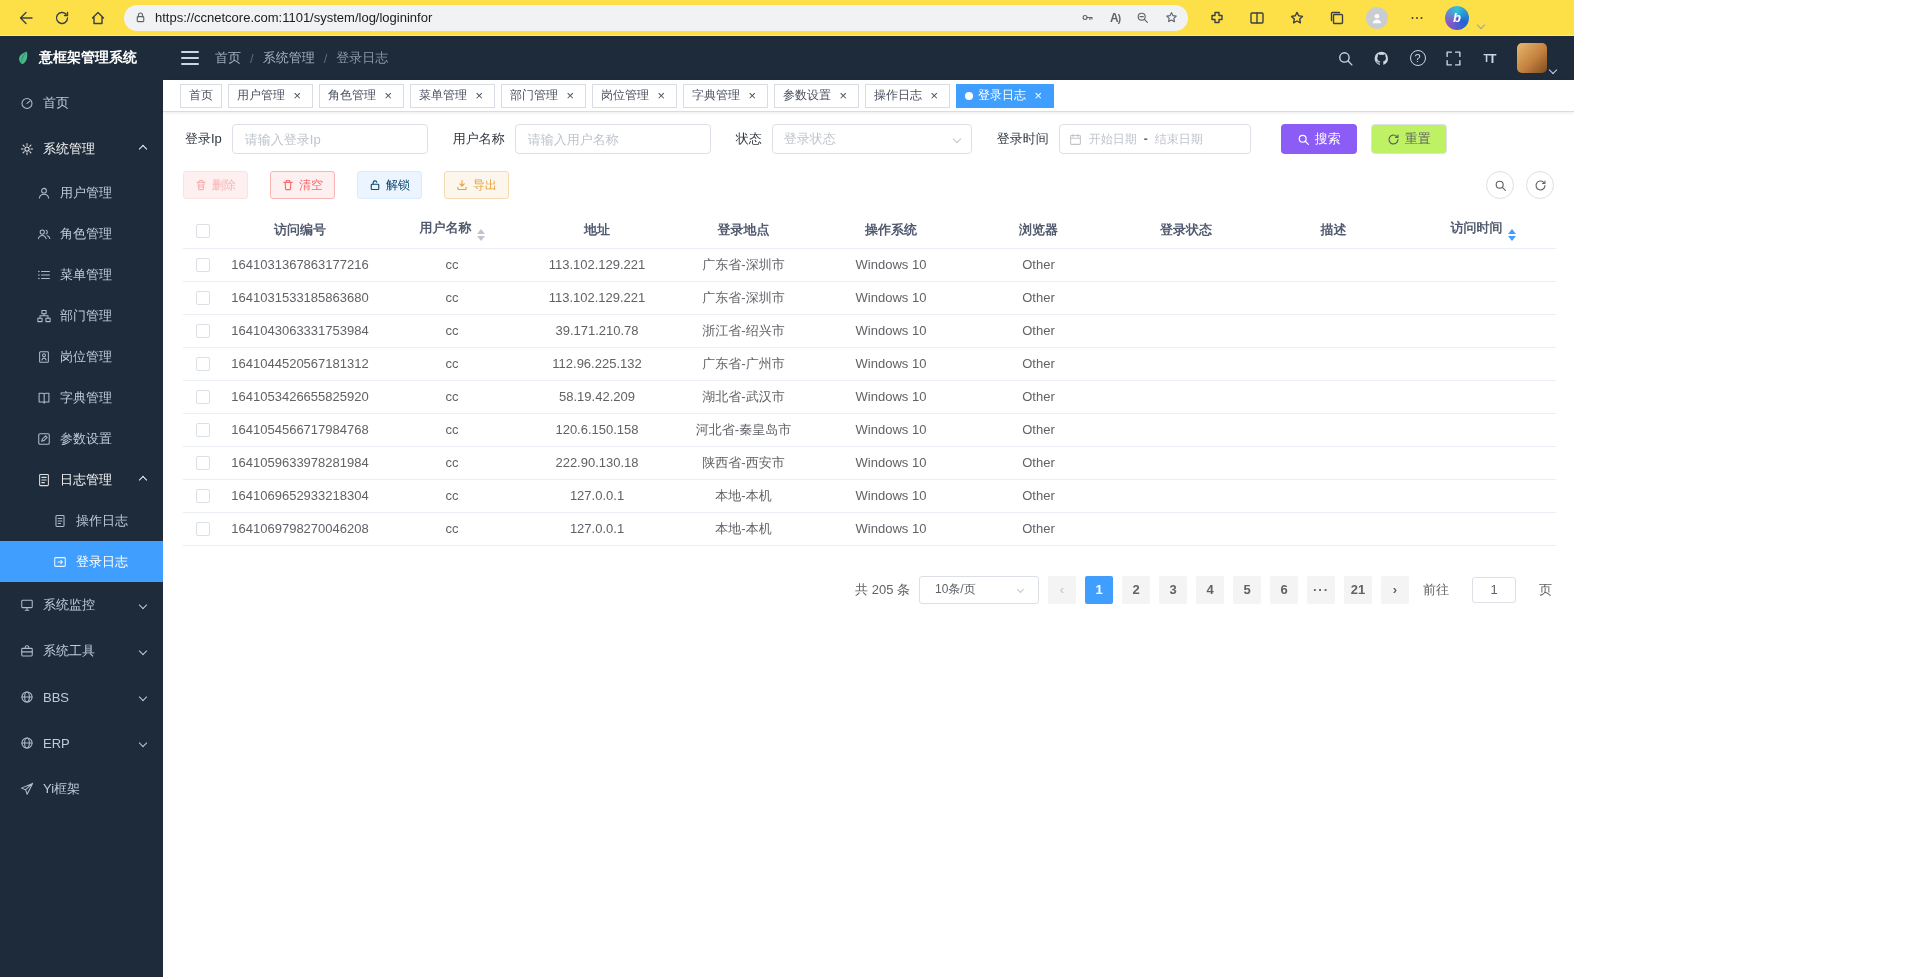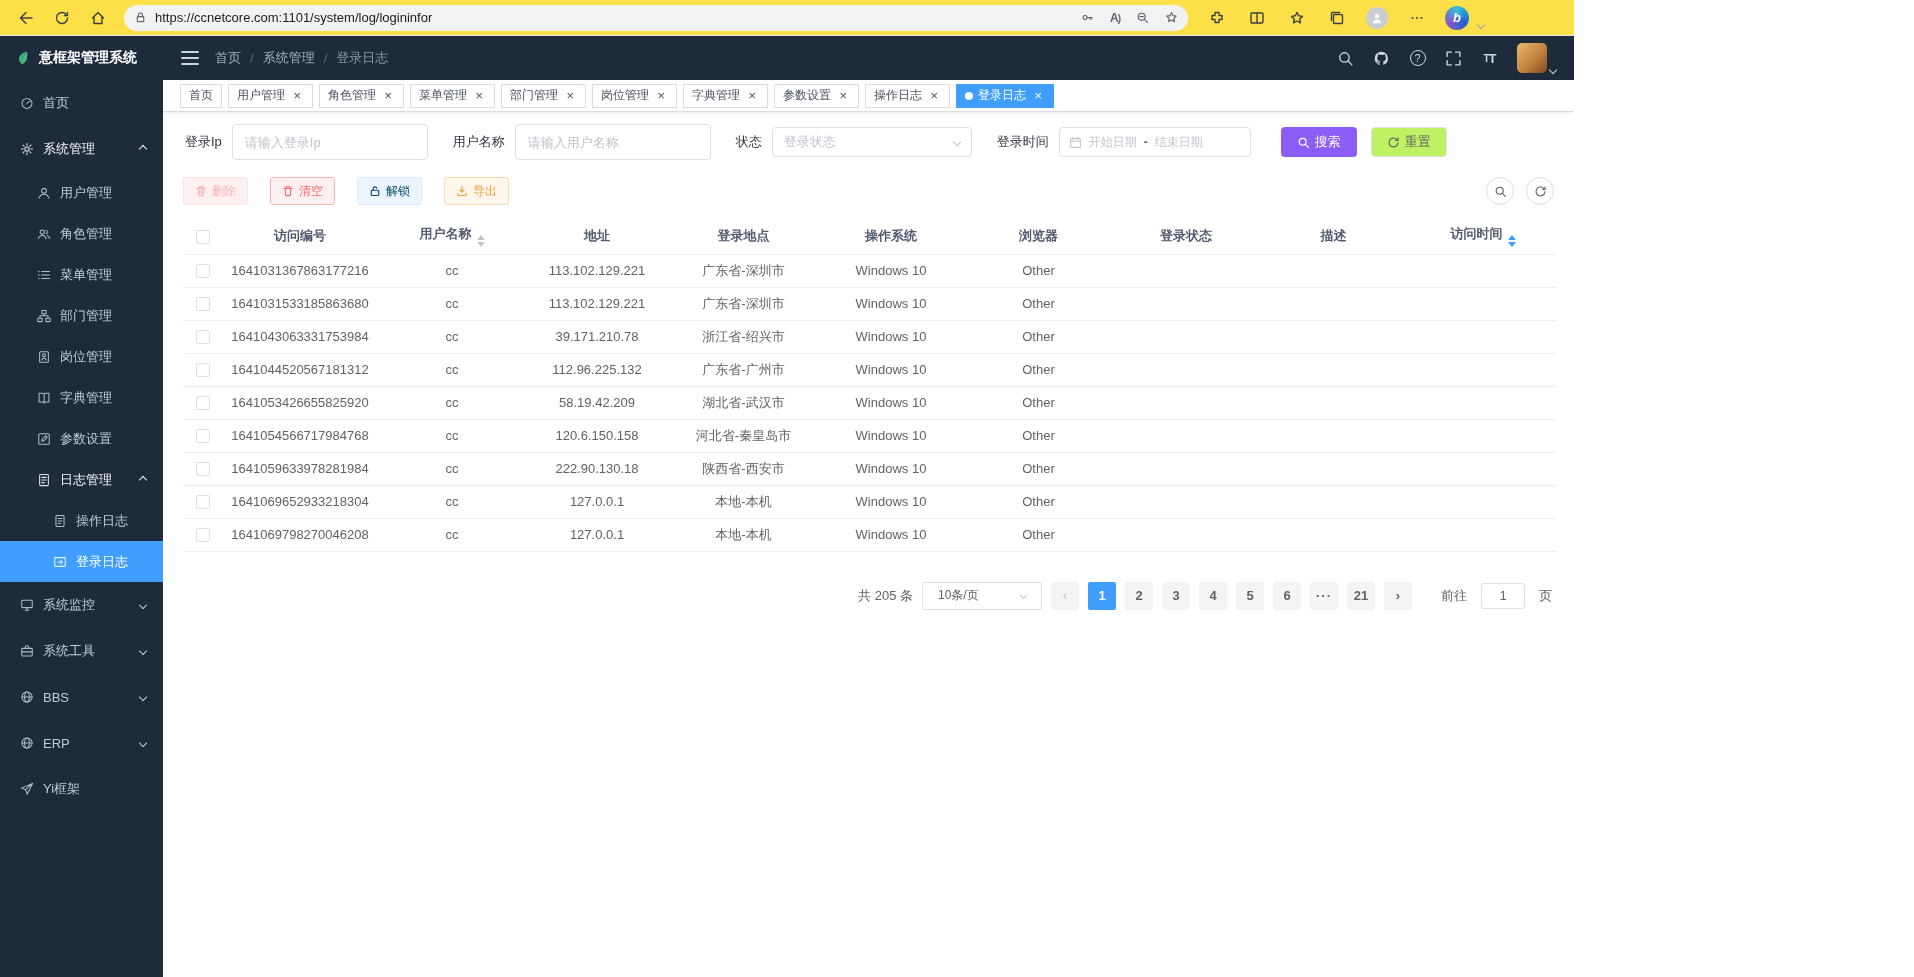--- a/index.html
+++ b/index.html
@@ -63,21 +63,21 @@
   .tag .dot{display:none;width:8px;height:8px;border-radius:50%;background:#fff}
   .tag .x{font-size:13px;width:14px;height:14px;line-height:13px;text-align:center;border-radius:50%;color:inherit}
   .tag.active{background:#409eff;border-color:#409eff;color:#fff}
   .tag.active .dot{display:inline-block}
 
   
   .content{flex:1;padding:12px 20px 0;overflow:hidden}
   .filters{display:flex;align-items:center;font-size:13px}
   .f-label{font-weight:400;color:#30373f;margin:0 10px 0 25px;white-space:nowrap}
   .f-label:first-child{margin-left:2px}
-  .inp{height:36px;border:1px solid #dcdfe6;border-radius:4px;padding:0 12px;font-size:13px;color:#606266;width:196px;outline:none;background:#fff}
+  .inp{height:30px;border:1px solid #dcdfe6;border-radius:4px;padding:0 12px;font-size:13px;color:#606266;width:196px;outline:none;background:#fff}
   .inp::placeholder{color:#bfc4cc}
   .sel{width:200px;height:30px;border:1px solid #dcdfe6;border-radius:4px;display:flex;align-items:center;justify-content:space-between;padding:0 11px;color:#bfc4cc;background:#fff;cursor:pointer}
   .sel .chev{position:static;width:6px;height:6px;border-color:#c0c4cc}
   .daterange{width:192px;height:30px;border:1px solid #dcdfe6;border-radius:4px;display:flex;align-items:center;gap:7px;padding:0 9px;color:#bfc4cc;background:#fff;cursor:pointer;font-size:12px}
   .daterange svg{width:13px;height:13px;fill:none;stroke:#c0c4cc;stroke-width:1.3;stroke-linecap:round}
   .daterange .sep{color:#606266;font-weight:700}
   .btn{height:30px;border-radius:4px;font-size:13px;display:inline-flex;align-items:center;gap:5px;padding:0 15px;cursor:pointer;border:1px solid transparent}
   .btn svg{width:13px;height:13px;fill:none;stroke:currentColor;stroke-width:1.5;stroke-linecap:round;stroke-linejoin:round}
   .btn-primary{background:#8b5cf6;color:#fff;margin-left:30px}
   .btn-plain{background:#bef264;border-color:#dcdfe6;color:#606266;margin-left:14px}
@@ -104,21 +104,21 @@
   .caret.on-up{border-bottom-color:#409eff}
   .caret.on-down{border-top-color:#409eff}
 
   .pager{display:flex;align-items:center;justify-content:flex-end;gap:9px;margin-top:30px;font-size:13px;color:#606266;padding-right:2px}
   .psel{width:120px;height:28px;border:1px solid #dcdfe6;border-radius:3px;display:flex;align-items:center;justify-content:space-between;padding:0 15px;color:#606266;font-size:12px;background:#fff;cursor:pointer}
   .psel .chev{position:static;width:5px;height:5px;border-color:#c0c4cc}
   .pbtn{min-width:28px;height:28px;border-radius:2px;background:#f4f4f5;color:#606266;display:flex;align-items:center;justify-content:center;font-size:13px;padding:0 4px;cursor:pointer;font-weight:700}
   .pbtn.active{background:#409eff;color:#fff}
   .pbtn.disabled{color:#c0c4cc;cursor:not-allowed;font-weight:400}
   .pbtn.more{letter-spacing:1px;color:#606266;font-weight:700}
-  .goto{display:flex;align-items:center;gap:14px;margin-left:20px}
+  .goto{display:flex;align-items:center;gap:23px;margin-left:5px}
   .goto-input{width:44px;height:26px;border:1px solid #dcdfe6;border-radius:3px;text-align:center;font-size:13px;color:#606266;outline:none}
 </style>
 </head>
 <body>
 
 <div class="window">
 
   <div class="chrome">
     <span class="cbtn">
         <svg viewBox="0 0 16 16">

